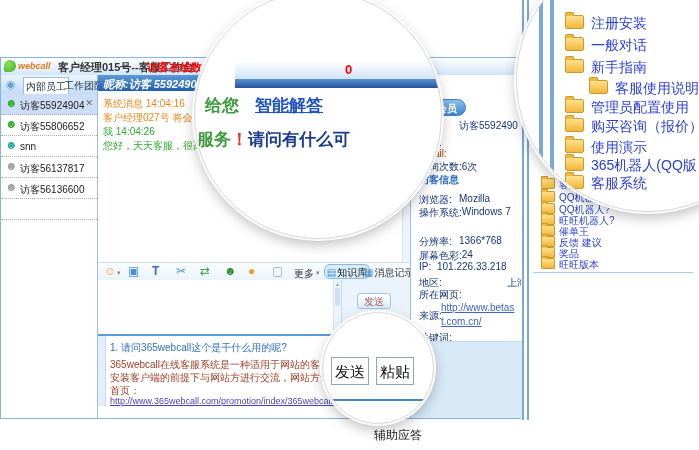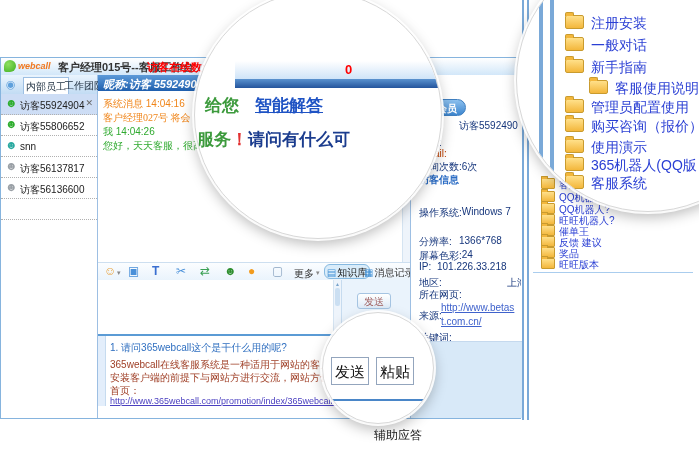--- a/index.html
+++ b/index.html
@@ -170,21 +170,21 @@
 
     <div class="chatcol">
       <div class="chat-hdr-row">
         <div class="chat-ribbon">
           <span>昵称:访客 55924904</span>
         </div>
       </div>
 
       <div class="msgs">
         <span class="msg m-or" style="top:6px;">系统消息 14:04:16</span>
-        <span class="msg m-or" style="top:20px;font-family:Liberation Serif, serif;">客户经理027号 将会</span>
+        <span class="msg m-or" style="top:20px;">客户经理027号 将会</span>
         <span class="msg m-gr" style="top:34px;">我 14:04:26</span>
         <span class="msg m-gr" style="top:48px;">您好，天天客服，很高兴</span>
         <div class="msgs-sb">
           <div class="msgs-th"></div>
         </div>
       </div>
 
       <div class="toolbar">
         <span class="tb-ic c-smile" style="left:6px;">☺</span>
         <span class="tb-caret" style="left:19px;">▾</span>
@@ -233,20 +233,24 @@
         </div>
       <div class="irow" style="top:73px;">
           <span class="lab red">Email:</span>
           <span></span>
         </div>
       <div class="irow" style="top:85px;">
           <span class="lab">咨询次数:</span>
           <span>6次</span>
         </div>
       <span class="isec" style="top:98px;">访客信息</span>
+      <div class="irow" style="top:118px;">
+          <span class="lab">浏览器:</span>
+          <span>Mozilla</span>
+        </div>
       <div class="irow" style="top:131px;">
           <span class="lab">操作系统:</span>
           <span>Windows 7</span>
         </div>
       <div class="irow" style="top:160px;">
           <span class="lab">分辨率:</span>
           <span>1366*768</span>
         </div>
       <div class="irow" style="top:174px;">
           <span class="lab">屏幕色彩:</span>

